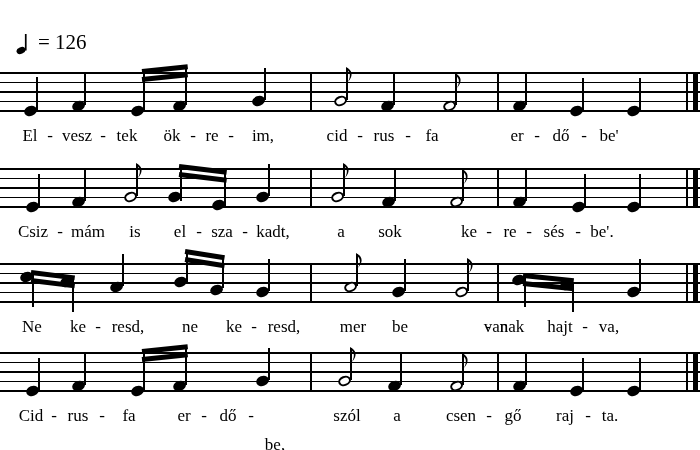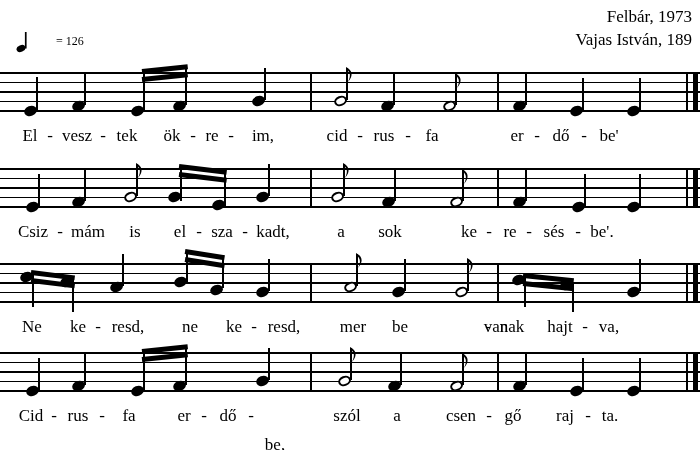--- a/index.html
+++ b/index.html
@@ -47,21 +47,21 @@
   .tempo-text { font-size: 17px; }
   .metronome {
     display: inline-flex;
     align-items: flex-end;
     gap: 2px;
     margin-left: 12px;
     position: relative;
     top: 1px;
   }
   .metronome svg { display: block; }
-  .tempo-eq { font-size: 12px; margin-left: 20px; }
+  .tempo-eq { font-size: 21px; margin-left: 2px; }
 
   
   .system {
     position: absolute;
     left: 0;
     width: 700px;
   }
   .staff {
     position: absolute;
     left: 0;
@@ -149,24 +149,20 @@
     position: absolute;
     transform: translateX(-50%);
     white-space: nowrap;
   }
 </style>
 </head>
 <body>
 
 <div class="sheet">
 
-  <div class="header-right">
-    <div>Felbár, 1973</div>
-    <div>Vajas István, 189</div>
-  </div>
 
   <div class="tempo-row">
     <span class="metronome">
       <svg width="14" height="22" viewBox="0 0 14 22">
         <ellipse cx="5" cy="17.5" rx="4.6" ry="3.3" fill="#000" transform="rotate(-22 5 17.5)"></ellipse>
         <rect x="8.9" y="1" width="1.7" height="16.5" fill="#000"></rect>
       </svg>
     </span>
     <span class="tempo-eq">= 126</span>
   </div>

